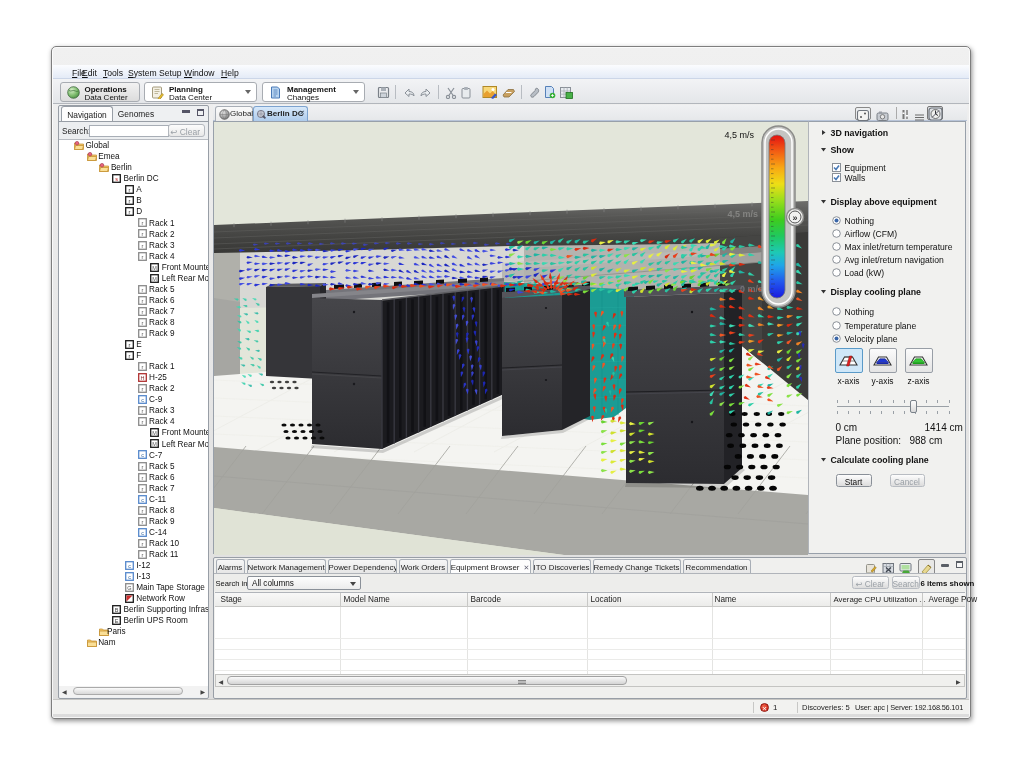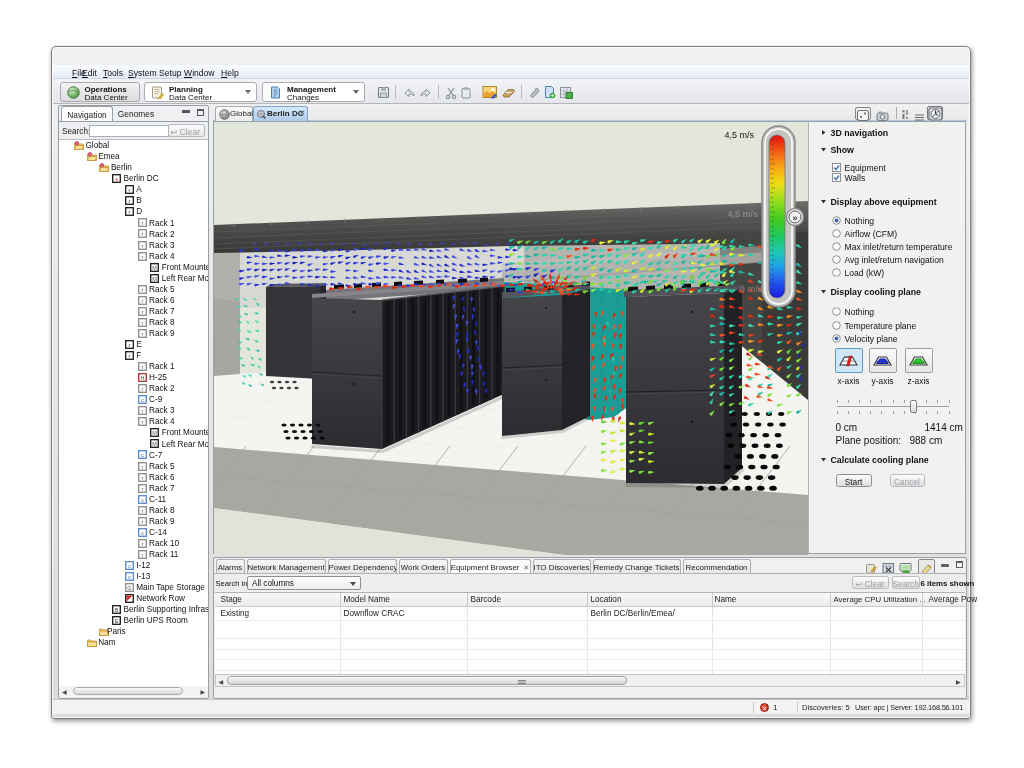--- a/index.html
+++ b/index.html
@@ -1946,26 +1946,20 @@
           <span class="vs2" style="left:372.5px"></span>
           <span class="vs2" style="left:497.5px"></span>
           <span class="vs2" style="left:615.5px"></span>
           <span class="vs2" style="left:707.5px"></span>
           <span class="hl" style="top:31.4px"></span>
           <span class="hl" style="top:41.8px"></span>
           <span class="hl" style="top:52.3px"></span>
           <span class="hl" style="top:62.8px"></span>
           <span class="hl" style="top:73.2px"></span>
         </div>
-      <div id="brow1">
-          <span style="position:absolute;left:6px;top:2px">Existing</span>
-          <span style="position:absolute;left:129px;top:2px">Downflow CRAC</span>
-          <span style="position:absolute;left:376px;top:2px">Berlin DC/Berlin/Emea/</span>
-          <span class="hl" style="top:13px"></span>
-        </div>
     </div>
     <div id="bhsb">
         <span class="ar" style="left:3px">◀</span>
         <span class="th">
           <span class="gr"></span>
         </span>
         <span class="ar" style="right:3px">▶</span>
       </div>
   </div>
   <div id="status">

